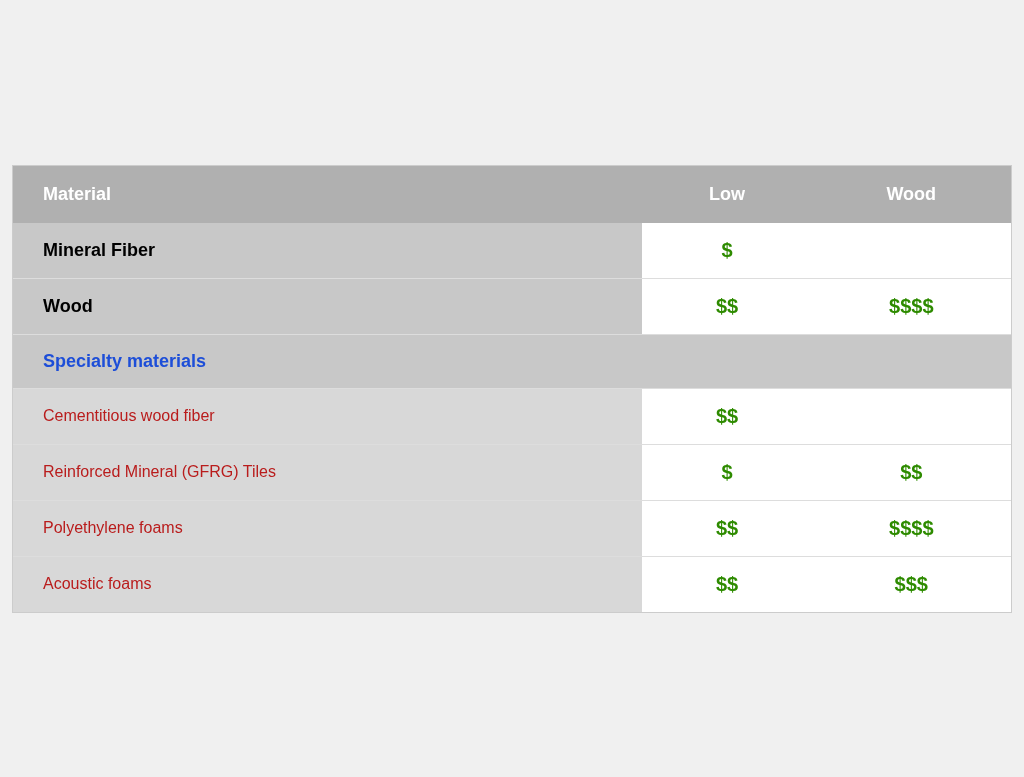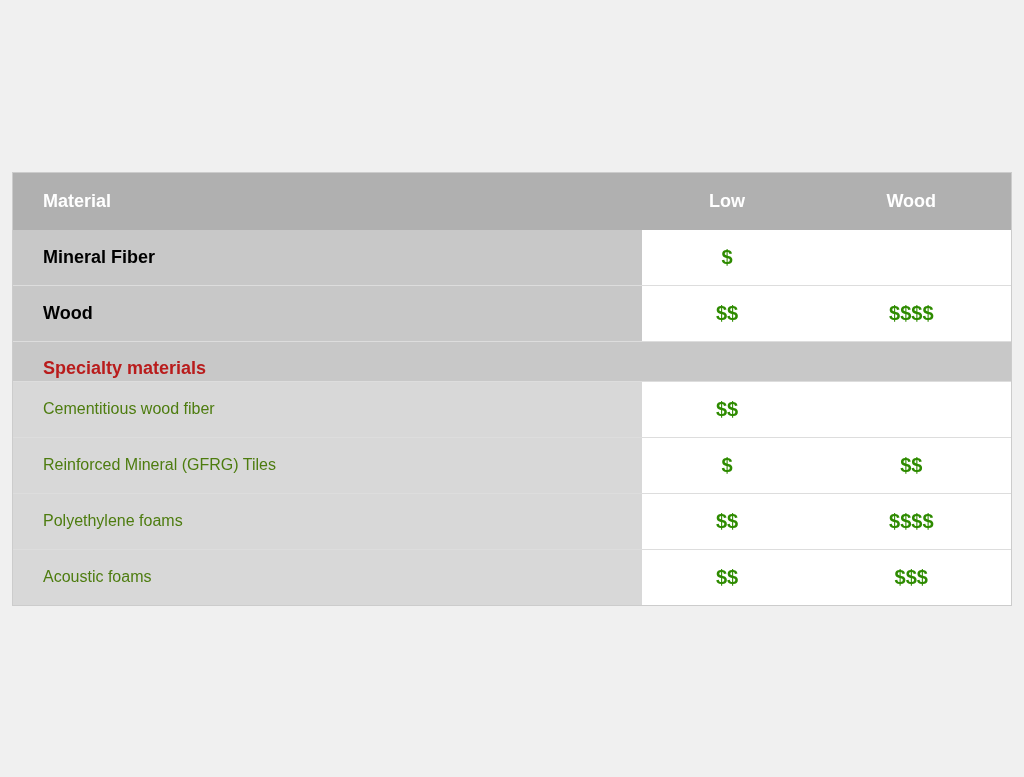--- a/index.html
+++ b/index.html
@@ -62,30 +62,30 @@
     }
 
     .row-main td.price-col {
       background-color: white;
       text-align: center;
     }
 
     
     .row-specialty-header td {
       background-color: #c8c8c8;
-      color: #b91c1c;
+      color: #1d4ed8;
       font-weight: bold;
       font-size: 18px;
-      padding: 16px 20px 2px 30px;
+      padding: 16px 20px 16px 30px;
     }
 
     
     .row-sub td.material-col {
       background-color: #d8d8d8;
-      color: #4d7c0f;
+      color: #b91c1c;
       font-weight: normal;
       font-size: 16px;
     }
 
     .row-sub td.price-col {
       background-color: white;
       text-align: center;
     }
 
     .price {

